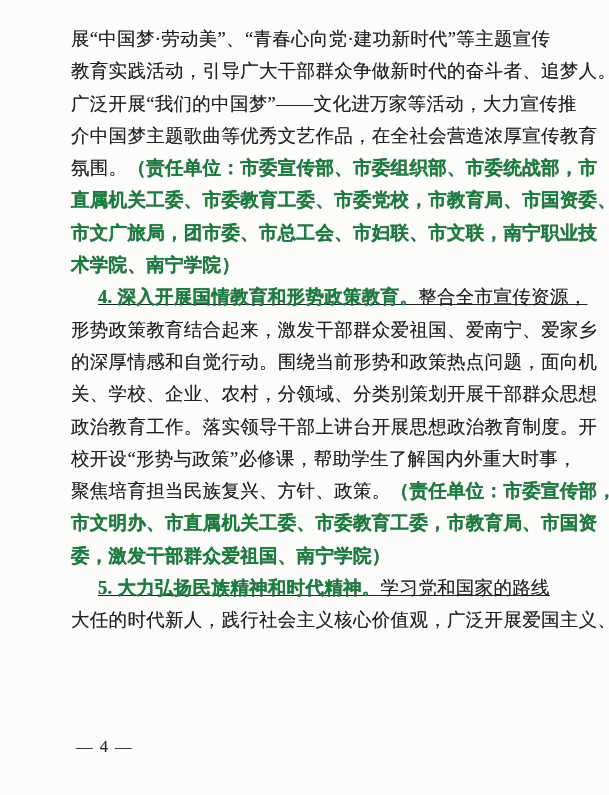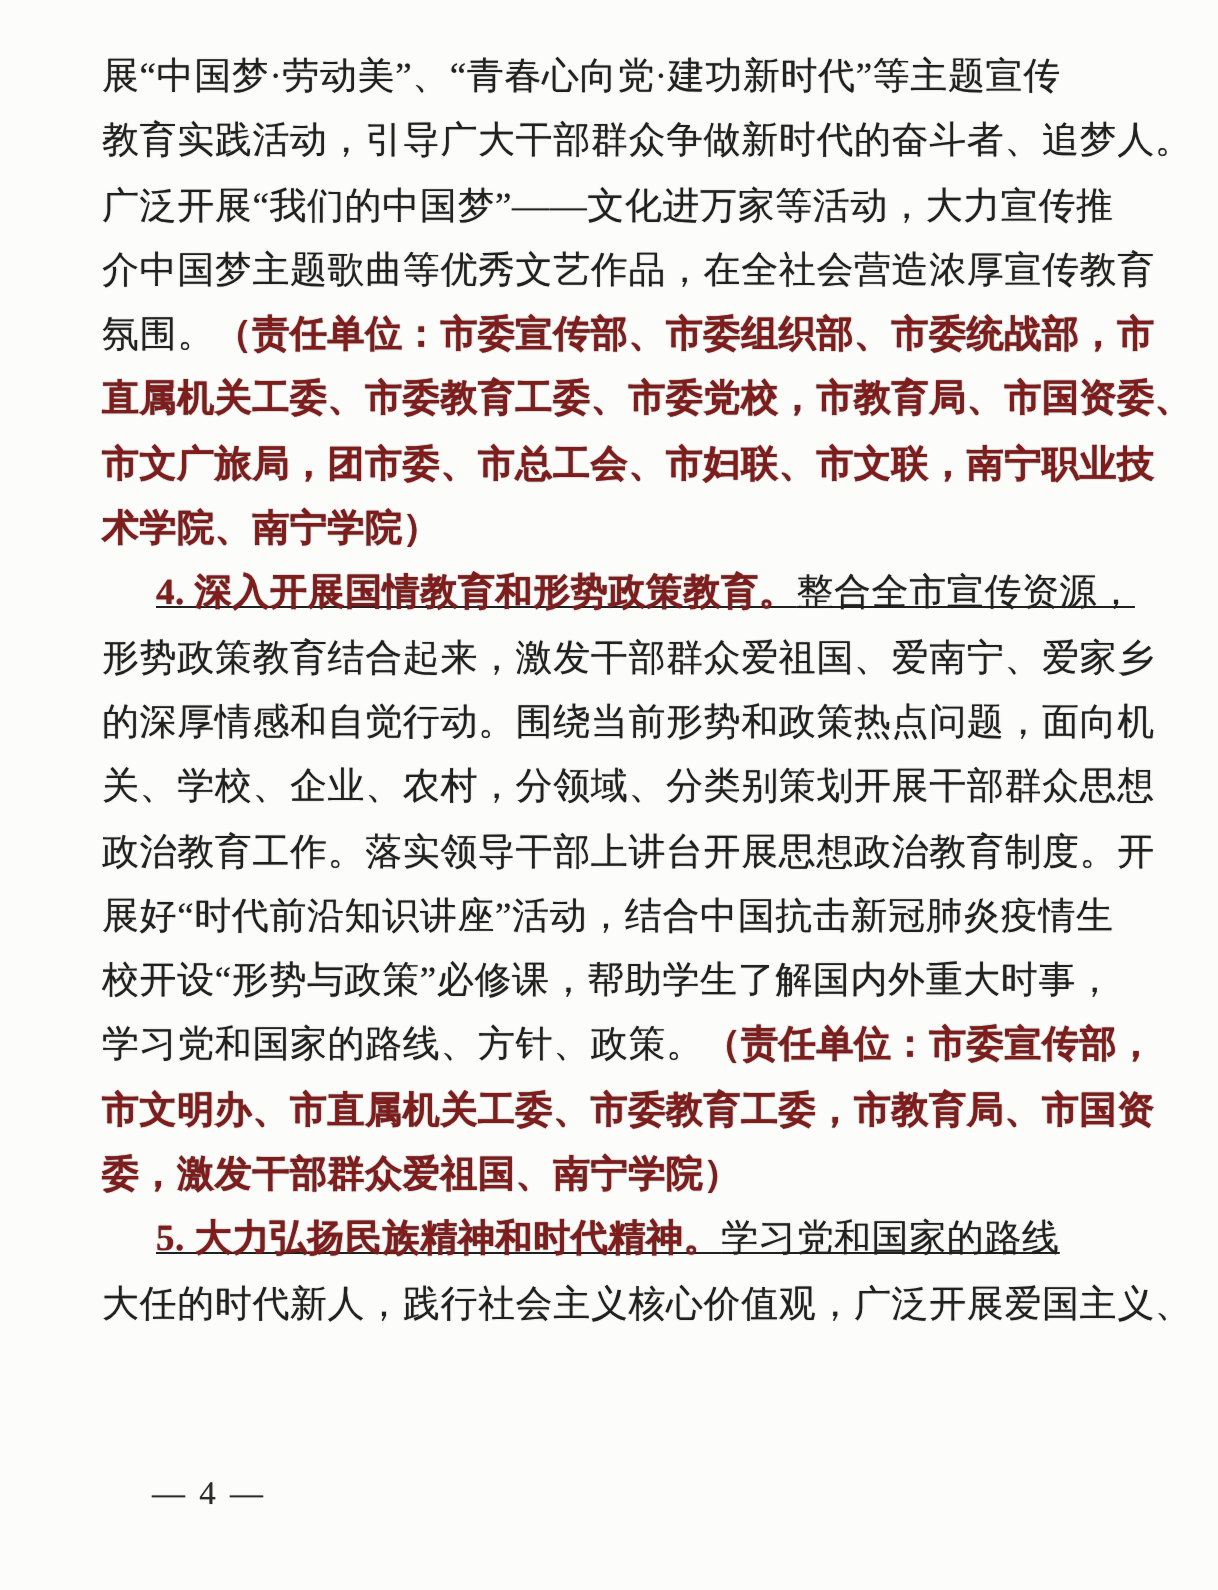--- a/index.html
+++ b/index.html
@@ -11,39 +11,39 @@
     position: relative;
     width: 609px;
     height: 795px;
     background: #fcfcfa;
     overflow: hidden;
     font-family: "Liberation Serif", "DejaVu Serif", serif;
     color: #212121;
   }
   .content {
     position: absolute;
-    left: 51px;
+    left: 71px;
     top: 23px;
     width: 506px;
   }
   .line {
     height: 32.3px;
     line-height: 32.3px;
     font-size: 18.5px;
     letter-spacing: 0.3px;
     white-space: nowrap;
     text-shadow: 0 0 0.6px rgba(40,40,40,0.55);
   }
   .line.indent {
     padding-left: 27px;
     text-decoration: underline;
   }
   .seg.bold {
     font-weight: 700;
-    color: #7f1d1d;
+    color: #15803d;
     text-shadow: 0 0 0.7px rgba(10,10,10,0.7);
   }
   .footer {
     position: absolute;
     left: 76px;
     top: 737px;
     font-size: 16.5px;
     letter-spacing: 1.5px;
     color: #2a2a2a;
     text-shadow: 0 0 0.5px rgba(40,40,40,0.5);
@@ -60,22 +60,21 @@
       <div class="line"><span class="seg">介中国梦主题歌曲等优秀文艺作品，在全社会营造浓厚宣传教育</span></div>
       <div class="line"><span class="seg">氛围。</span><span class="seg bold">（责任单位：市委宣传部、市委组织部、市委统战部，市</span></div>
       <div class="line"><span class="seg bold">直属机关工委、市委教育工委、市委党校，市教育局、市国资委、</span></div>
       <div class="line"><span class="seg bold">市文广旅局，团市委、市总工会、市妇联、市文联，南宁职业技</span></div>
       <div class="line"><span class="seg bold">术学院、南宁学院）</span></div>
       <div class="line indent"><span class="seg bold">4. 深入开展国情教育和形势政策教育。</span><span class="seg">整合全市宣传资源，</span></div>
       <div class="line"><span class="seg">形势政策教育结合起来，激发干部群众爱祖国、爱南宁、爱家乡</span></div>
       <div class="line"><span class="seg">的深厚情感和自觉行动。围绕当前形势和政策热点问题，面向机</span></div>
       <div class="line"><span class="seg">关、学校、企业、农村，分领域、分类别策划开展干部群众思想</span></div>
       <div class="line"><span class="seg">政治教育工作。落实领导干部上讲台开展思想政治教育制度。开</span></div>
-      <div class="line"><span class="seg">展好“时代前沿知识讲座”活动，结合中国抗击新冠肺炎疫情生</span></div>
       <div class="line"><span class="seg">校开设“形势与政策”必修课，帮助学生了解国内外重大时事，</span></div>
-      <div class="line"><span class="seg">学习党和国家的路线、方针、政策。</span><span class="seg bold">（责任单位：市委宣传部，</span></div>
+      <div class="line"><span class="seg">聚焦培育担当民族复兴、方针、政策。</span><span class="seg bold">（责任单位：市委宣传部，</span></div>
       <div class="line"><span class="seg bold">市文明办、市直属机关工委、市委教育工委，市教育局、市国资</span></div>
       <div class="line"><span class="seg bold">委，激发干部群众爱祖国、南宁学院）</span></div>
       <div class="line indent"><span class="seg bold">5. 大力弘扬民族精神和时代精神。</span><span class="seg">学习党和国家的路线</span></div>
       <div class="line"><span class="seg">大任的时代新人，践行社会主义核心价值观，广泛开展爱国主义、</span></div>
     </div>
   <div class="footer">— 4 —</div>
 </div>
 
 </body></html>

